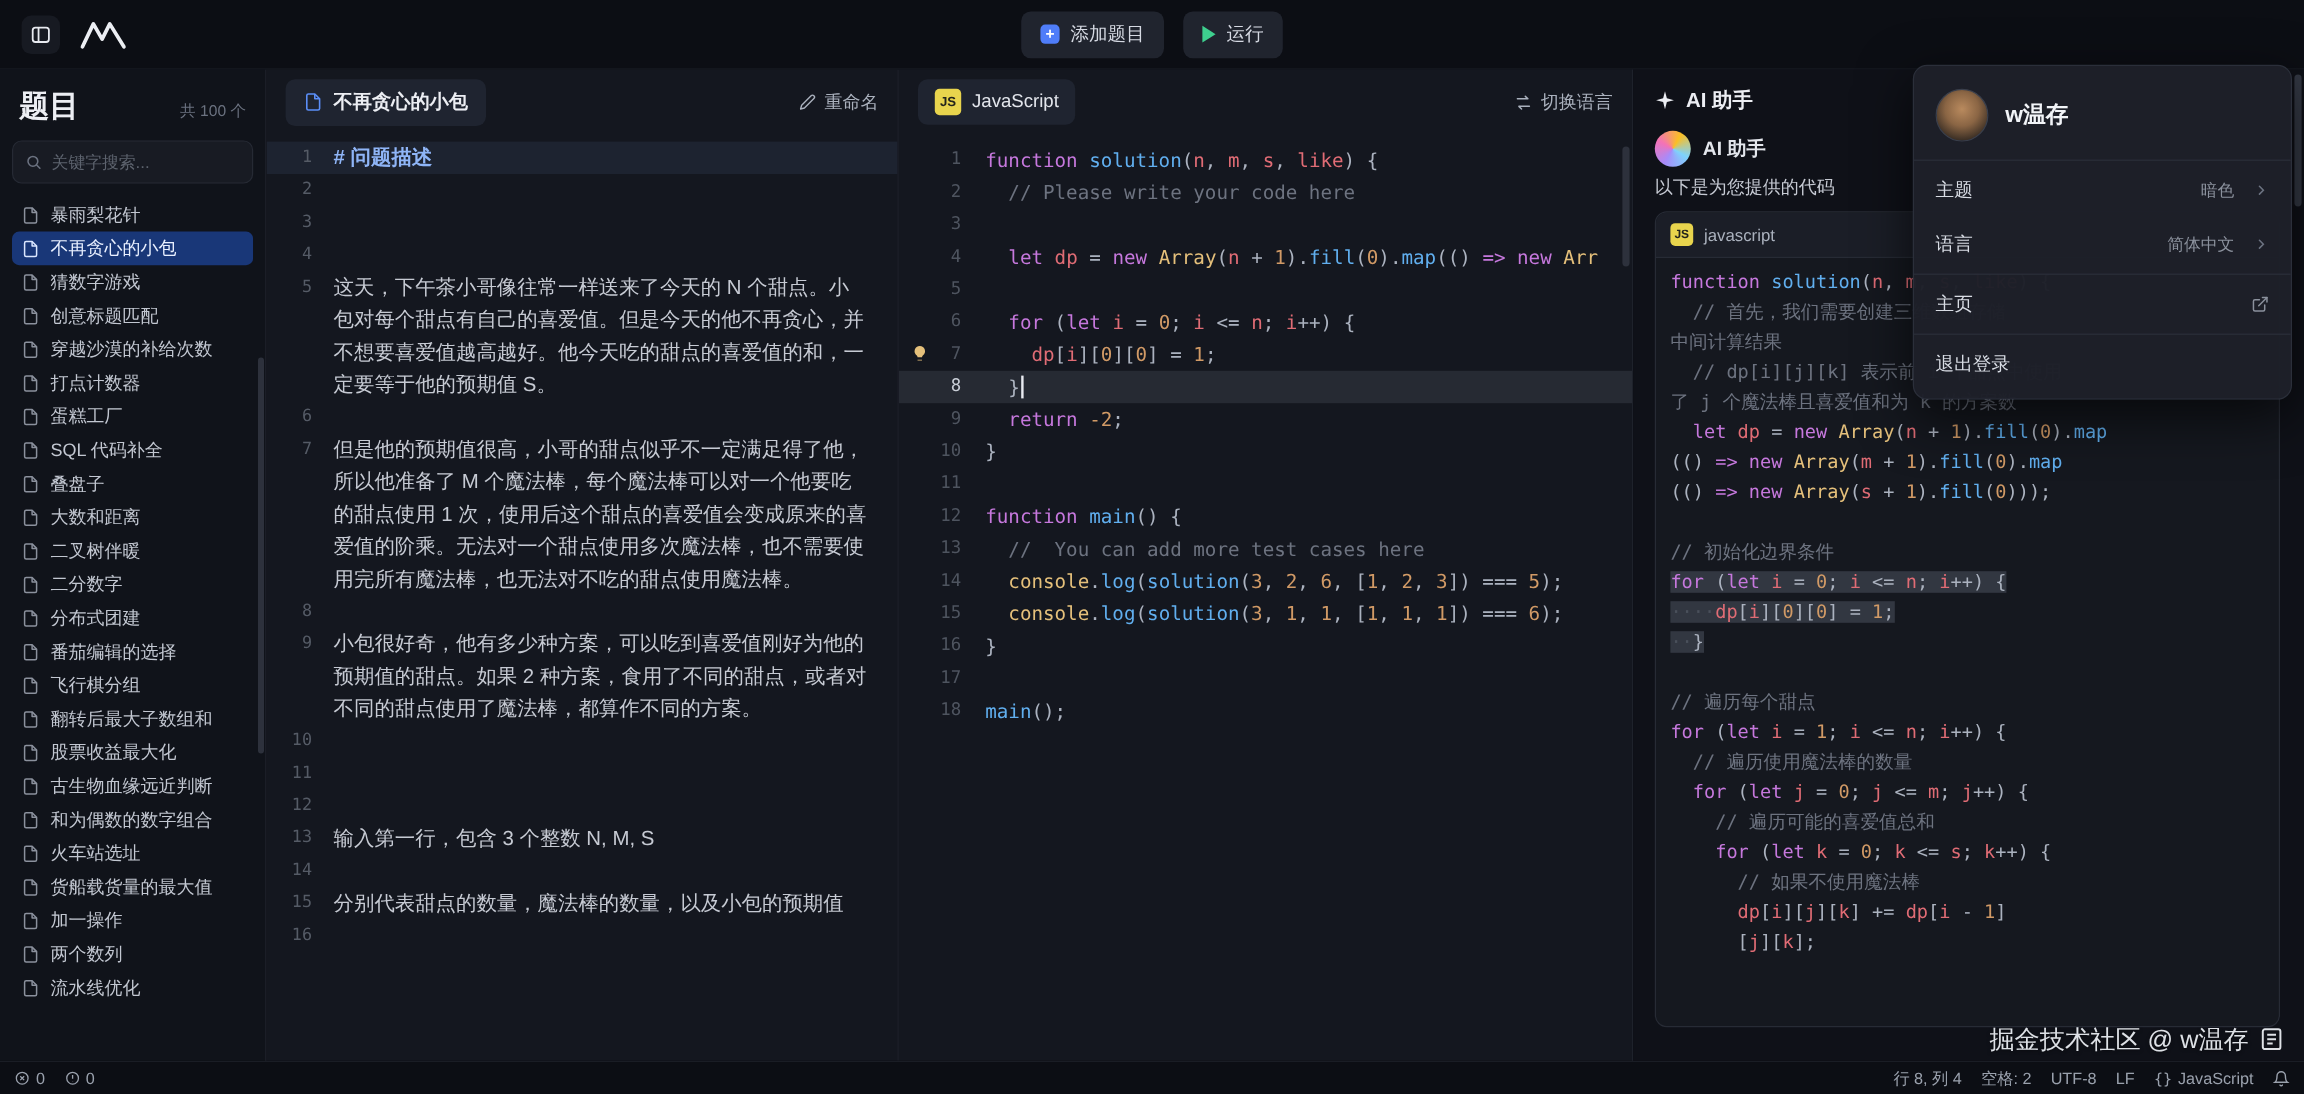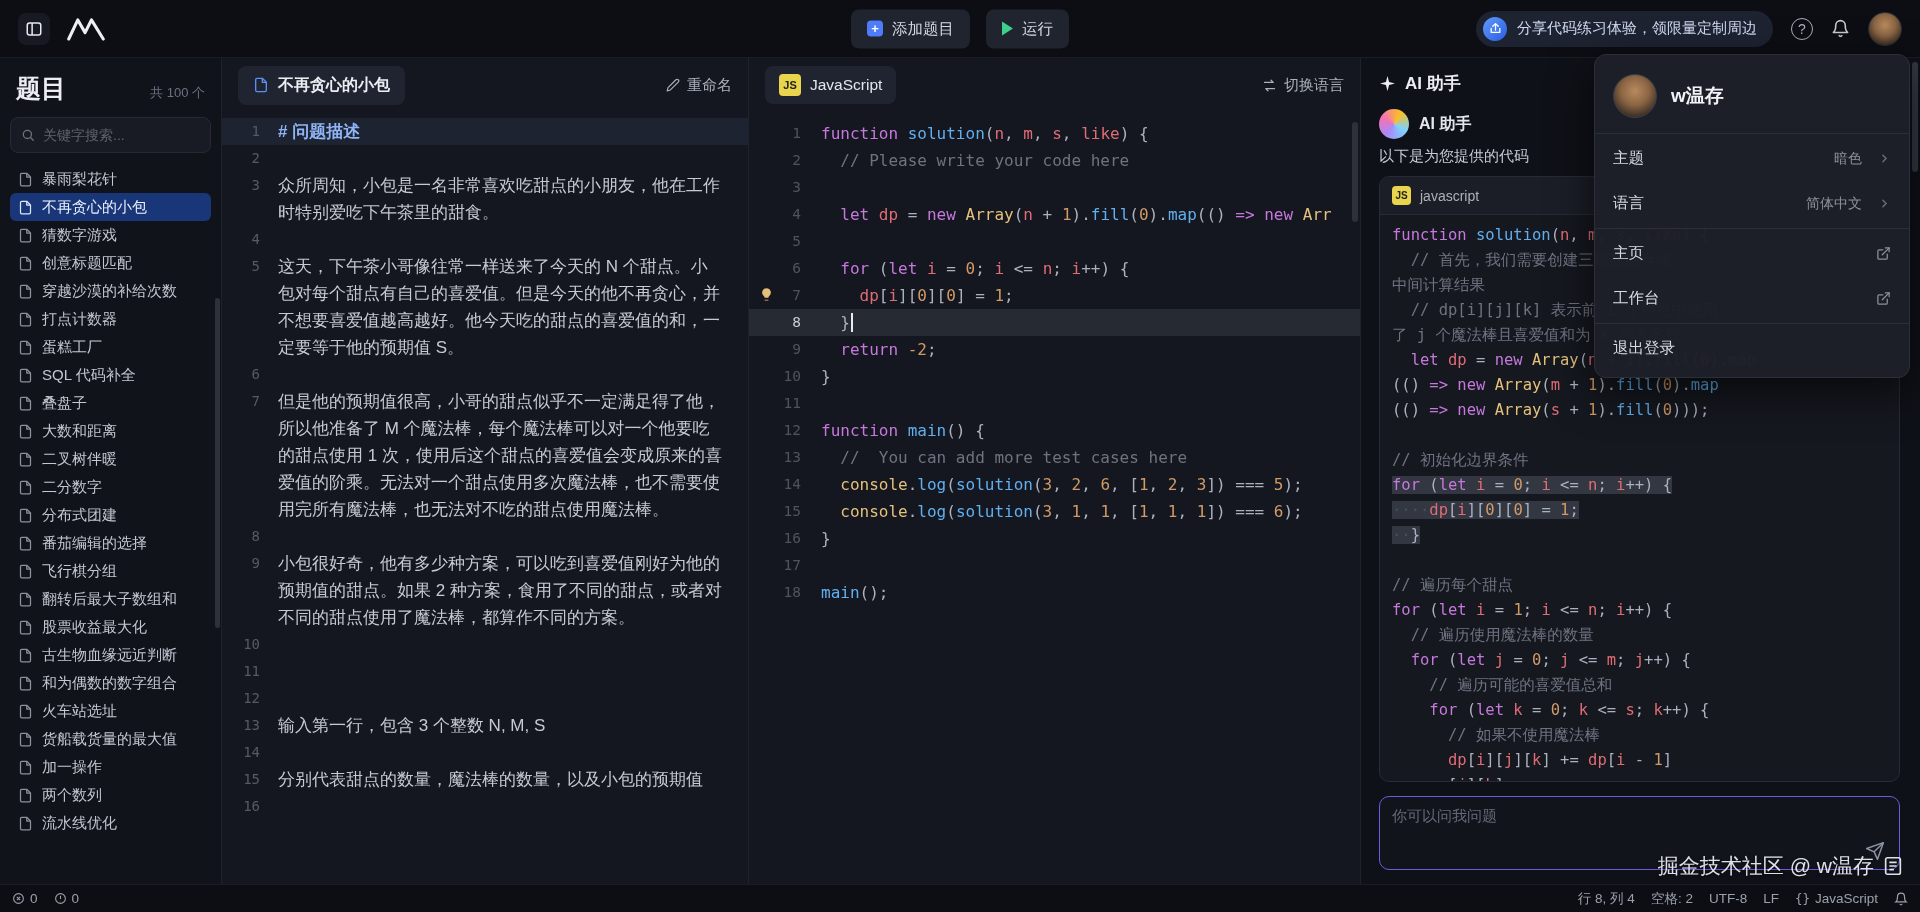--- a/index.html
+++ b/index.html
@@ -155,40 +155,20 @@
       <button class="tb-btn">
         <span class="add-ic">+</span>
         <span>添加题目</span>
       </button>
       <button class="tb-btn">
         <span class="run-ic"></span>
         <span>运行</span>
       </button>
     </div>
 
-    <div class="tb-right">
-      <div class="promo-pill">
-        <span class="promo-ic">
-          <svg width="13" height="13" viewBox="0 0 24 24" fill="none" stroke="#fff" stroke-width="2.4" stroke-linecap="round" stroke-linejoin="round">
-              <path d="M4 12v7h16v-7"></path>
-              <path d="M12 15V4"></path>
-              <path d="M7 8l5-5 5 5"></path>
-            </svg>
-        </span>
-        <span>分享代码练习体验，领限量定制周边</span>
-      </div>
-      <div class="help-circ">?</div>
-      <div style="display:flex;cursor:pointer">
-        <svg width="19" height="19" viewBox="0 0 24 24" fill="none" stroke="#c6cad3" stroke-width="2" stroke-linecap="round" stroke-linejoin="round">
-            <path d="M18 8a6 6 0 0 0-12 0c0 7-3 9-3 9h18s-3-2-3-9"></path>
-            <path d="M13.7 21a2 2 0 0 1-3.4 0"></path>
-          </svg>
-      </div>
-      <div class="avatar"></div>
-    </div>
   </header>
 
   <div class="main">
 
     <aside class="sidebar">
       <div class="sb-head">
         <span class="sb-title">题目</span>
         <span class="sb-count">共 100 个</span>
       </div>
       <div class="search">
@@ -445,21 +425,20 @@
           <div class="md-row hl">
             <span class="md-gutter">1</span>
             <span class="md-content md-h"># 问题描述</span>
           </div>
           <div class="md-row">
             <span class="md-gutter">2</span>
             <span class="md-content">&nbsp;</span>
           </div>
           <div class="md-row">
             <span class="md-gutter">3</span>
-            <span class="md-content">众所周知，小包是一名非常喜欢吃甜点的小朋友，他在工作时特别爱吃下午茶里的甜食。</span>
           </div>
           <div class="md-row">
             <span class="md-gutter">4</span>
             <span class="md-content">&nbsp;</span>
           </div>
           <div class="md-row">
             <span class="md-gutter">5</span>
             <span class="md-content">这天，下午茶小哥像往常一样送来了今天的 N 个甜点。小包对每个甜点有自己的喜爱值。但是今天的他不再贪心，并不想要喜爱值越高越好。他今天吃的甜点的喜爱值的和，一定要等于他的预期值 S。</span>
           </div>
           <div class="md-row">
@@ -587,29 +566,20 @@
             <div class="ai-line"><span class="code-text-inline"><span class="tk-kw">for</span><span class="tk-pl"> </span><span class="tk-pu">(</span><span class="tk-kw">let</span><span class="tk-pl"> </span><span class="tk-vr">i</span><span class="tk-pu"> = </span><span class="tk-nu">1</span><span class="tk-pu">; </span><span class="tk-vr">i</span><span class="tk-pu"> &lt;= </span><span class="tk-vr">n</span><span class="tk-pu">; </span><span class="tk-vr">i</span><span class="tk-pu">++) {</span></span></div>
             <div class="ai-line"><span class="code-text-inline"><span class="tk-cm">  // 遍历使用魔法棒的数量</span></span></div>
             <div class="ai-line"><span class="code-text-inline"><span class="tk-pl">  </span><span class="tk-kw">for</span><span class="tk-pl"> </span><span class="tk-pu">(</span><span class="tk-kw">let</span><span class="tk-pl"> </span><span class="tk-vr">j</span><span class="tk-pu"> = </span><span class="tk-nu">0</span><span class="tk-pu">; </span><span class="tk-vr">j</span><span class="tk-pu"> &lt;= </span><span class="tk-vr">m</span><span class="tk-pu">; </span><span class="tk-vr">j</span><span class="tk-pu">++) {</span></span></div>
             <div class="ai-line"><span class="code-text-inline"><span class="tk-cm">    // 遍历可能的喜爱值总和</span></span></div>
             <div class="ai-line"><span class="code-text-inline"><span class="tk-pl">    </span><span class="tk-kw">for</span><span class="tk-pl"> </span><span class="tk-pu">(</span><span class="tk-kw">let</span><span class="tk-pl"> </span><span class="tk-vr">k</span><span class="tk-pu"> = </span><span class="tk-nu">0</span><span class="tk-pu">; </span><span class="tk-vr">k</span><span class="tk-pu"> &lt;= </span><span class="tk-vr">s</span><span class="tk-pu">; </span><span class="tk-vr">k</span><span class="tk-pu">++) {</span></span></div>
             <div class="ai-line"><span class="code-text-inline"><span class="tk-cm">      // 如果不使用魔法棒</span></span></div>
             <div class="ai-line"><span class="code-text-inline"><span class="tk-pl">      </span><span class="tk-vr">dp</span><span class="tk-pu">[</span><span class="tk-vr">i</span><span class="tk-pu">][</span><span class="tk-vr">j</span><span class="tk-pu">][</span><span class="tk-vr">k</span><span class="tk-pu">] += </span><span class="tk-vr">dp</span><span class="tk-pu">[</span><span class="tk-vr">i</span><span class="tk-pu"> - </span><span class="tk-nu">1</span><span class="tk-pu">]</span></span></div>
             <div class="ai-line"><span class="code-text-inline"><span class="tk-pl">      </span><span class="tk-pu">[</span><span class="tk-vr">j</span><span class="tk-pu">][</span><span class="tk-vr">k</span><span class="tk-pu">];</span></span></div>
           </div>
       </div>
-      <div class="ai-input">
-        <textarea placeholder="你可以问我问题" style=""></textarea>
-        <span class="send-icon">
-          <svg width="20" height="20" viewBox="0 0 24 24" fill="none" stroke="#8b93a3" stroke-width="1.8" stroke-linejoin="round">
-              <path d="M22 2L11 13"></path>
-              <path d="M22 2l-7 20-4-9-9-4z"></path>
-            </svg>
-        </span>
-      </div>
       <div class="ai-scroll"></div>
     </section>
   </div>
 
   <footer class="statusbar">
     <div class="sb-group">
       <span class="sb-cell">
         <svg width="13" height="13" viewBox="0 0 24 24" fill="none" stroke="#9aa1ad" stroke-width="2">
             <circle cx="12" cy="12" r="9"></circle>
             <path d="M9 9l6 6M15 9l-6 6"></path>
@@ -669,30 +639,20 @@
     <div class="um-row">
       <span>主页</span>
       <span class="um-value">
         <svg width="15" height="15" viewBox="0 0 24 24" fill="none" stroke="#8b919d" stroke-width="2" stroke-linecap="round" stroke-linejoin="round">
             <path d="M18 13v6a2 2 0 0 1-2 2H5a2 2 0 0 1-2-2V8a2 2 0 0 1 2-2h6"></path>
             <path d="M15 3h6v6"></path>
             <path d="M10 14L21 3"></path>
           </svg>
       </span>
     </div>
-    <div class="um-row">
-      <span>工作台</span>
-      <span class="um-value">
-        <svg width="15" height="15" viewBox="0 0 24 24" fill="none" stroke="#8b919d" stroke-width="2" stroke-linecap="round" stroke-linejoin="round">
-            <path d="M18 13v6a2 2 0 0 1-2 2H5a2 2 0 0 1-2-2V8a2 2 0 0 1 2-2h6"></path>
-            <path d="M15 3h6v6"></path>
-            <path d="M10 14L21 3"></path>
-          </svg>
-      </span>
-    </div>
     <div class="um-divider"></div>
     <div class="um-row">
       <span>退出登录</span>
     </div>
   </div>
 
   <div class="watermark">
     <span>掘金技术社区 @ w温存</span>
     <svg width="22" height="22" viewBox="0 0 24 24" fill="none" stroke="rgba(240,243,248,.92)" stroke-width="1.8">
         <rect x="4" y="3" width="16" height="18" rx="2"></rect>

